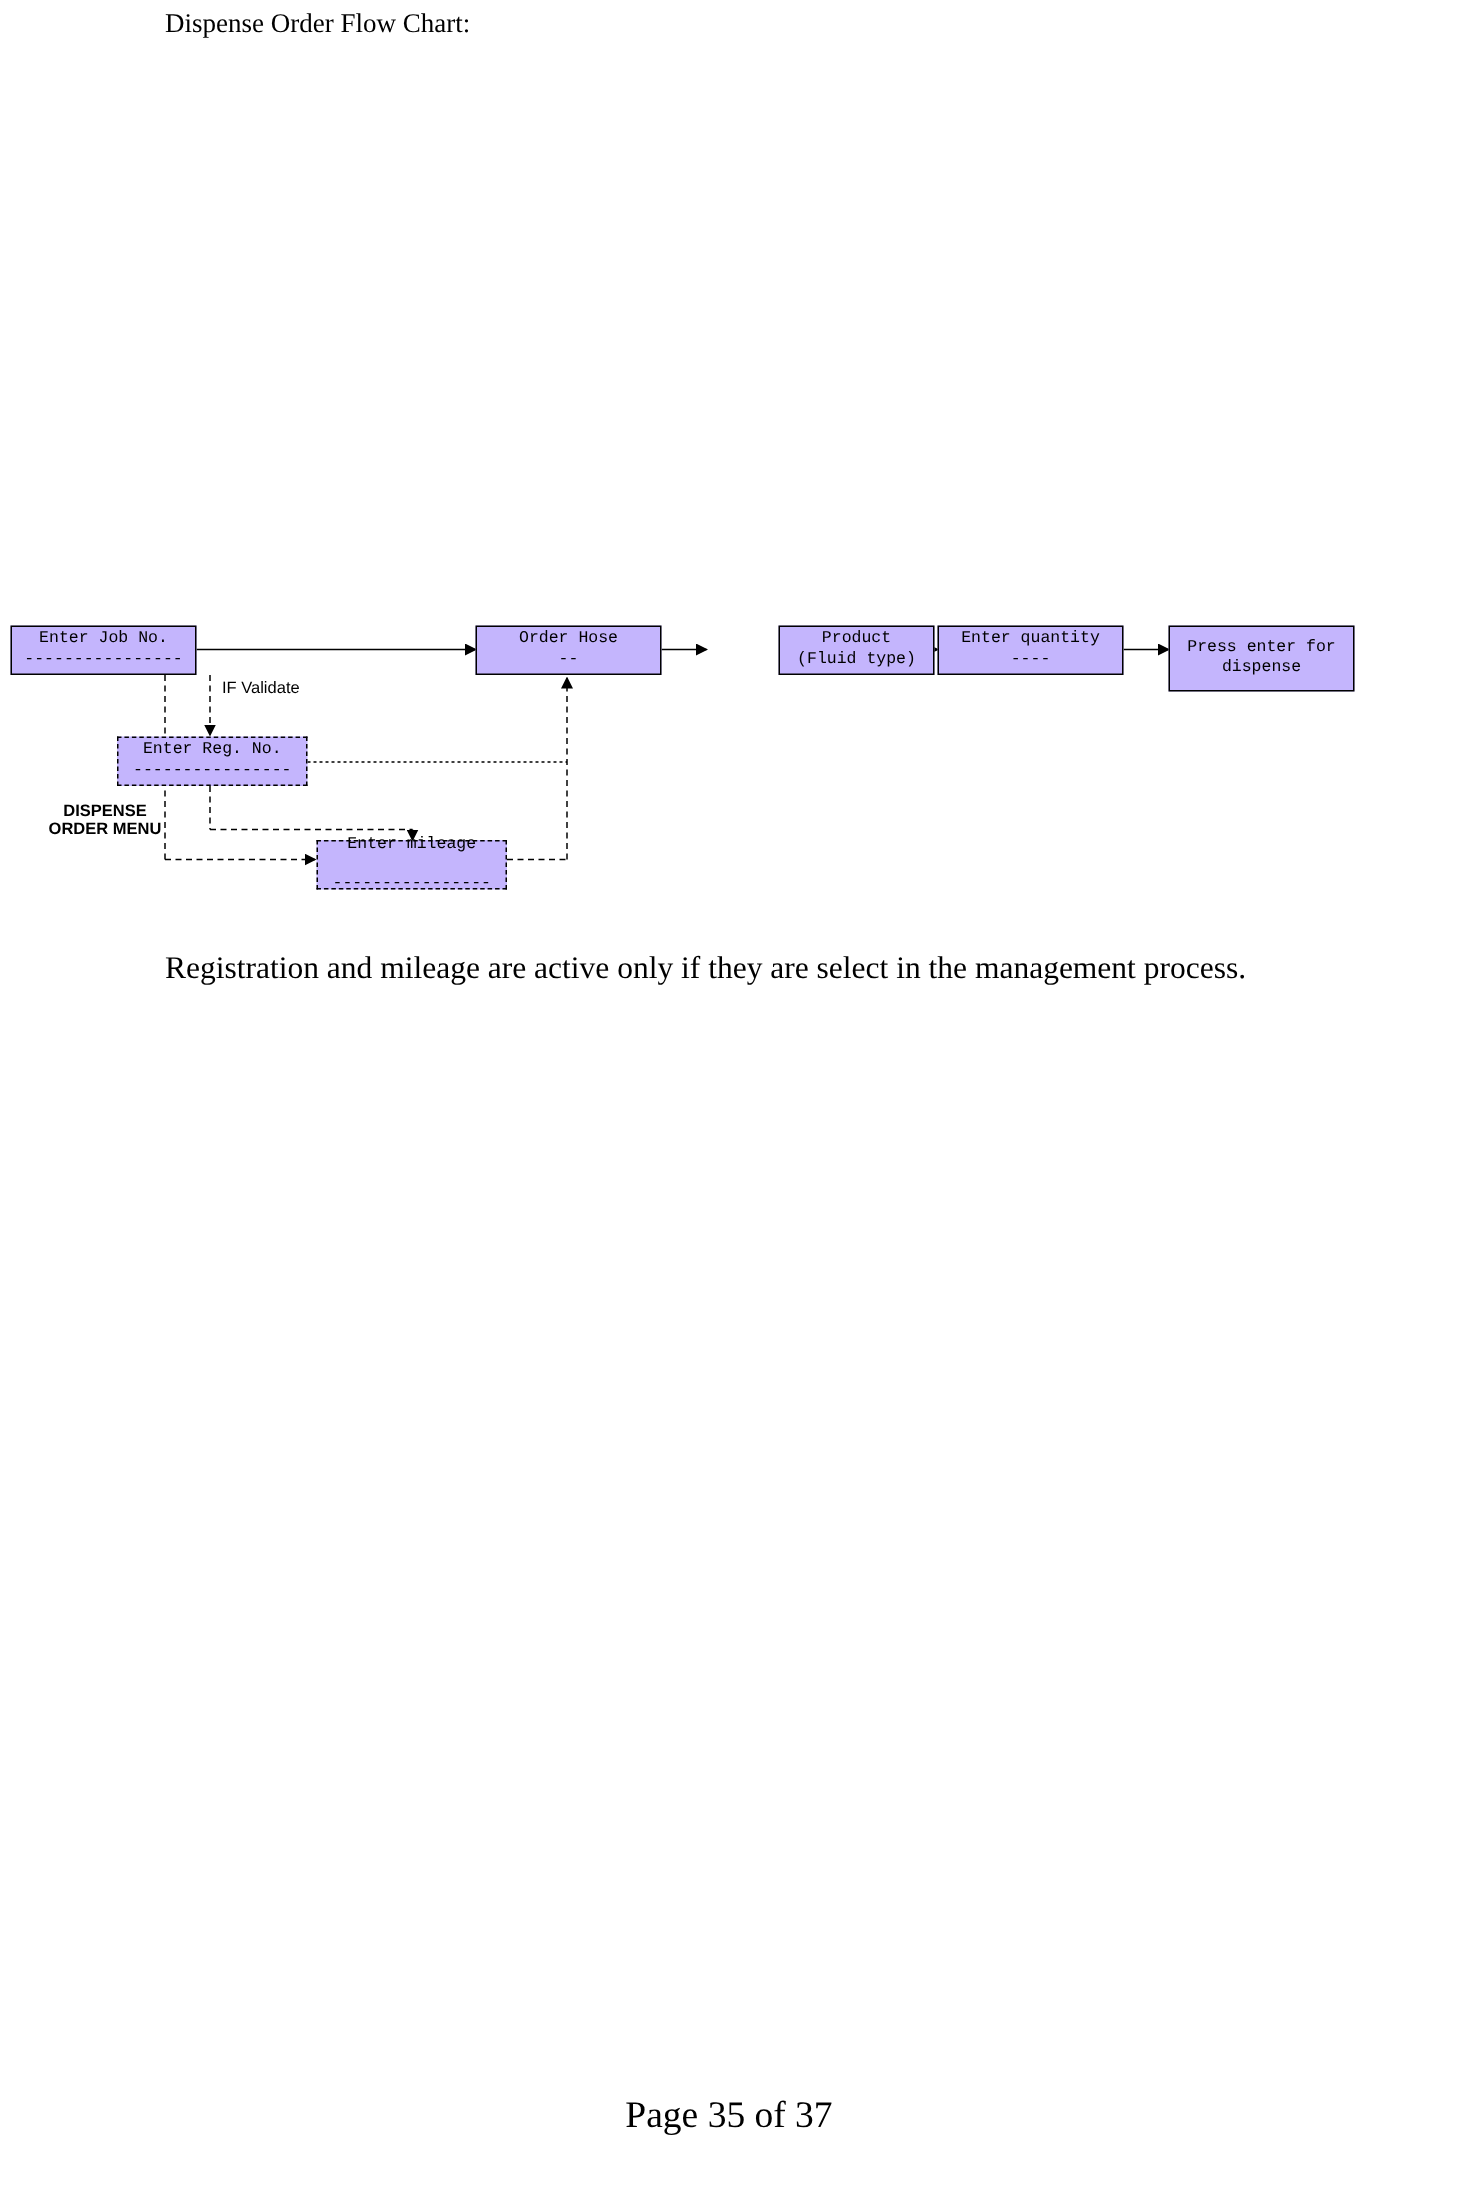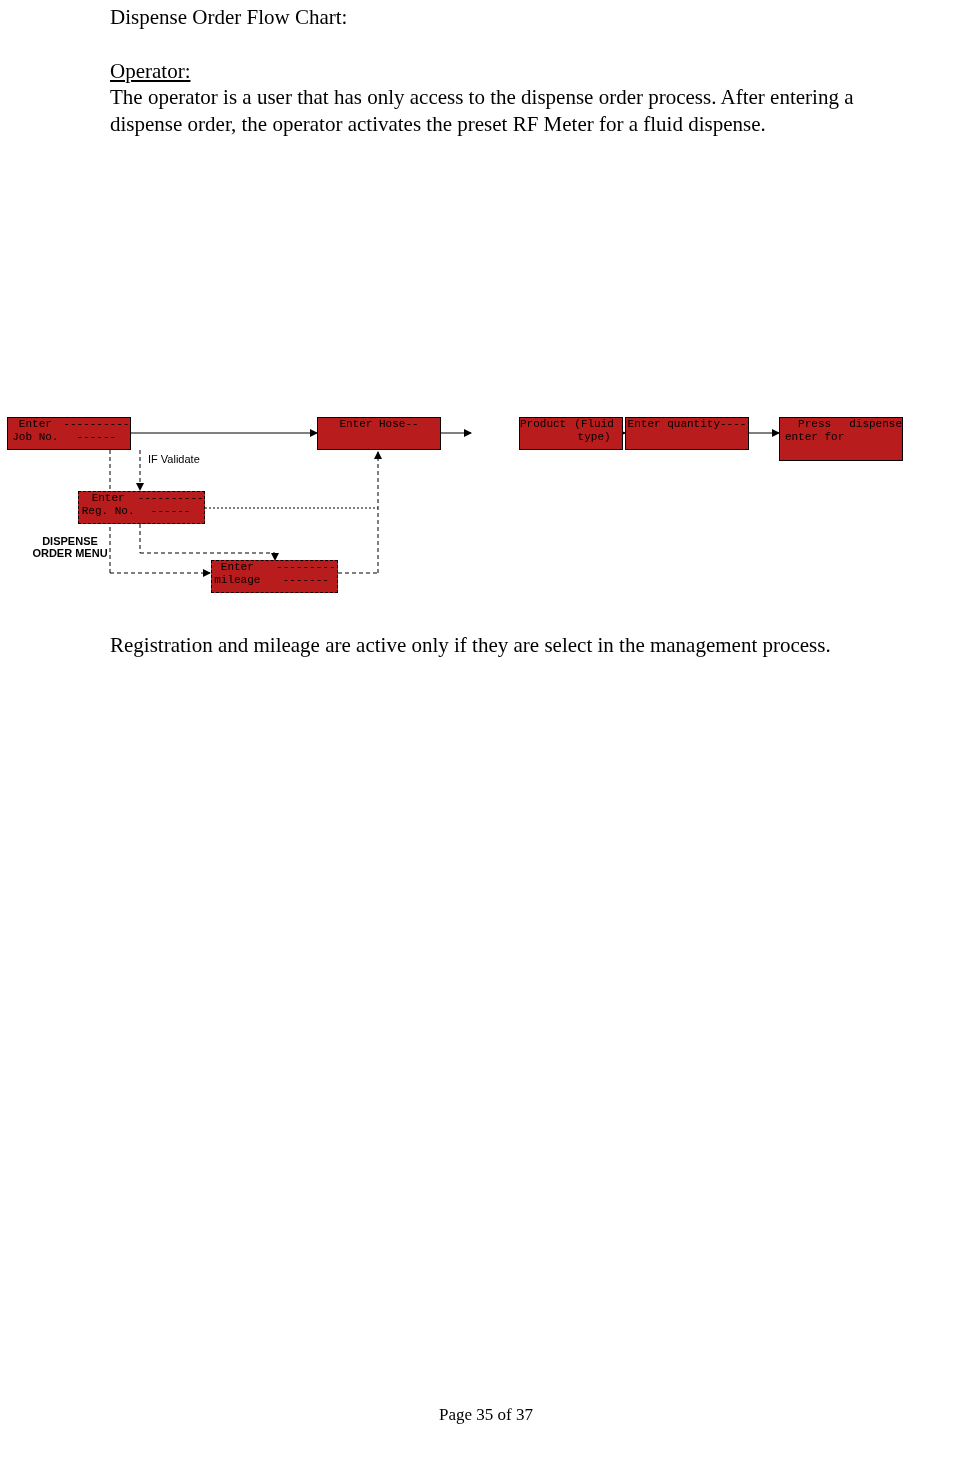--- a/index.html
+++ b/index.html
@@ -11,21 +11,21 @@
       font-family: 'Times New Roman', Times, serif;
       color: #000;
     }
     .content {
       position: absolute;
       left: 110px;
       top: 5px;
       width: 770px;
     }
     .title {
-      font-size: 21px;
+      font-size: 18px;
       margin-bottom: 28px;
     }
     .underlined {
       text-decoration: underline;
       font-size: 21px;
     }
     .para {
       font-size: 21px;
       line-height: 1.25;
       margin-bottom: 16px;
@@ -42,24 +42,24 @@
       width: 972px;
       height: 210px;
     }
     .box, .box-dashed {
       position: absolute;
       border: 1px solid #000;
       font-family: 'Courier New', Courier, monospace;
       font-size: 11px;
       text-align: center;
       display: flex;
-      flex-direction: row;
+      flex-direction: column;
       justify-content: center;
       line-height: 1.2;
-      background: #b91c1c;
+      background: #c4b5fd;
     }
     .box-dashed {
       border: 1px dashed #000;
     }
     .label-small {
       position: absolute;
       font-family: Arial, Helvetica, sans-serif;
       font-size: 11px;
     }
     .label-bold {
@@ -82,33 +82,29 @@
       top: 632px;
       width: 770px;
       font-size: 21px;
       line-height: 1.25;
     }
     .footer {
       position: absolute;
       bottom: 40px;
       width: 972px;
       text-align: center;
-      font-size: 17px;
+      font-size: 25px;
     }
   </style>
 </head>
 <body>
 
 <div class="content">
   <p class="title">Dispense Order Flow Chart:</p>
 
-  <p class="para">
-    <span class="underlined">Operator:</span><br>
-    <span>The operator is a user that has only access to the dispense order process. After entering a dispense order, the operator activates the preset RF Meter for a fluid dispense.</span>
-  </p>
 
 
 </div>
 
 <div class="flow-container">
   <svg class="connectors">
     <defs>
       <marker id="arrow" markerWidth="8" markerHeight="8" refX="7" refY="4" orient="auto">
         <path d="M0,0 L8,4 L0,8 Z" fill="#000"></path>
       </marker>
@@ -136,21 +132,21 @@
     <line x1="140" y1="111" x2="140" y2="140" stroke="#000" stroke-width="1" stroke-dasharray="4,3"></line>
     <line x1="140" y1="140" x2="275" y2="140" stroke="#000" stroke-width="1" stroke-dasharray="4,3"></line>
     <line x1="275" y1="140" x2="275" y2="147" stroke="#000" stroke-width="1" stroke-dasharray="4,3" marker-end="url(#arrow)"></line>
   </svg>
 
   <div class="box" style="left:7px; top:4px; width:124px; height:33px;">
     <span>Enter Job No.</span>
     <span>----------------</span>
   </div>
   <div class="box" style="left:317px; top:4px; width:124px; height:33px;">
-    <span>Enter Hose</span>
+    <span>Order Hose</span>
     <span>--</span>
   </div>
   <div class="box" style="left:471px; top:4px; width:104px; height:33px;margin-left:48px;">
     <span>Product</span>
     <span>(Fluid type)</span>
   </div>
   <div class="box" style="left:625px; top:4px; width:124px; height:33px;">
     <span>Enter quantity</span>
     <span>----</span>
   </div>

